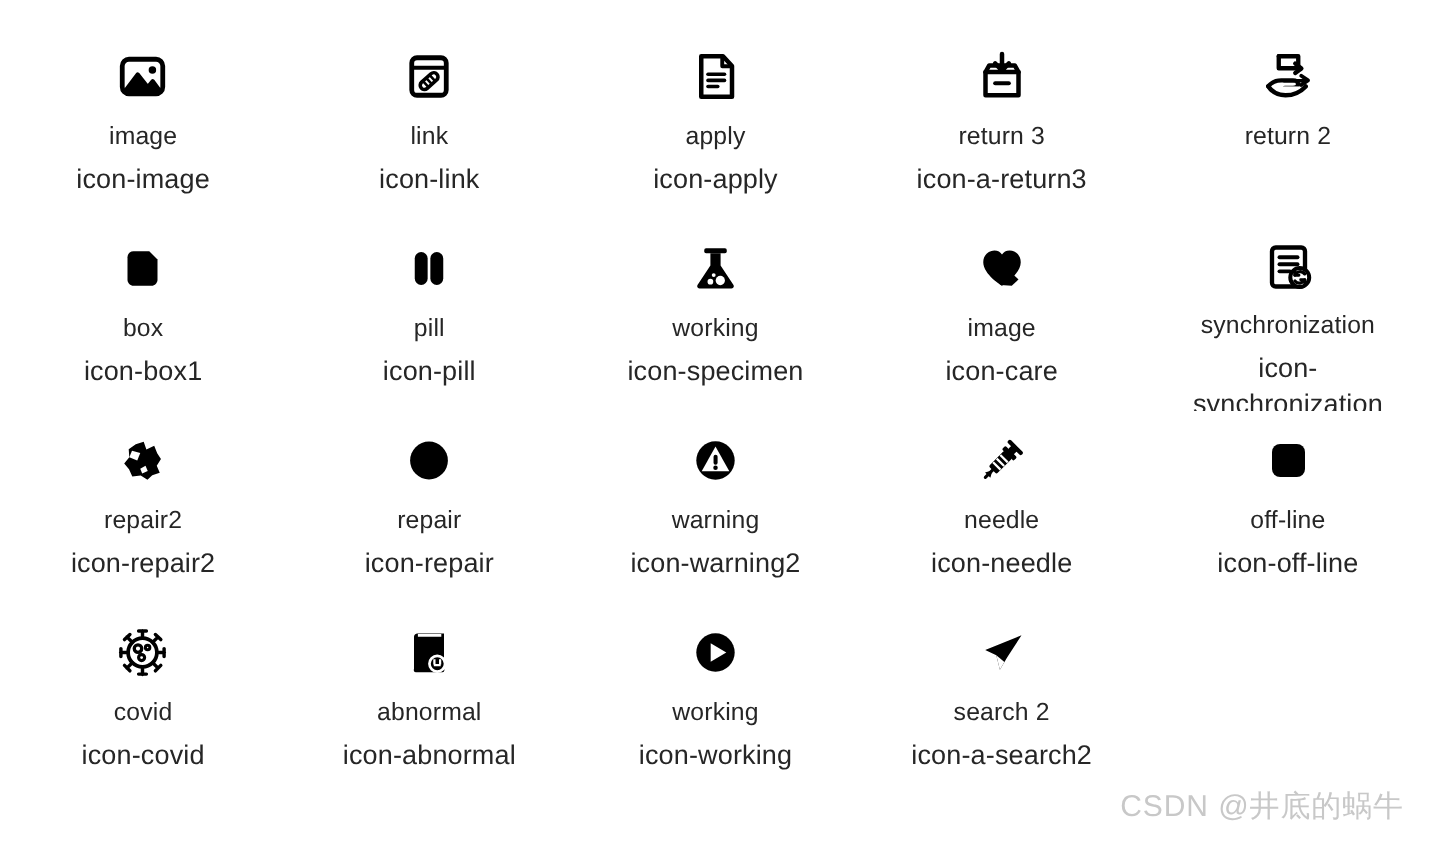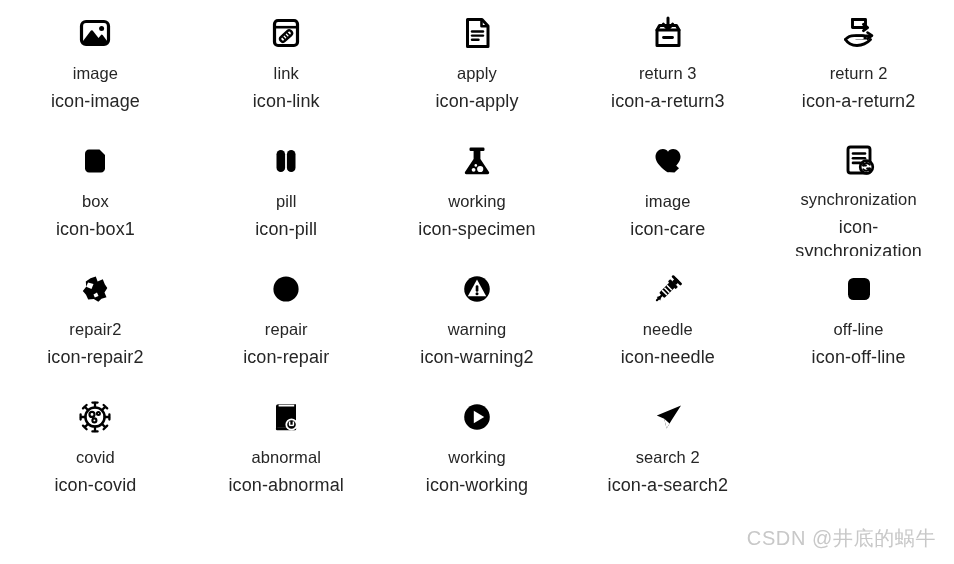--- a/index.html
+++ b/index.html
@@ -13,21 +13,21 @@
     height: 564px;
     font-family: "Liberation Sans", "DejaVu Sans", sans-serif;
     color: #2b2b2b;
     overflow: hidden;
     position: relative;
   }
 
   .gallery {
     width: 954px;
     box-sizing: border-box;
-    padding: 0 0 0 0;
+    padding: 18px 0 0 0;
     display: grid;
     grid-template-columns: repeat(5, 1fr);
     grid-auto-rows: 128px;
     row-gap: 0px;
     column-gap: 0px;
   }
 
   .icon-cell {
     display: flex;
     flex-direction: column;
@@ -146,21 +146,20 @@
       <path d="M13.5 6.5 H26.5 V14.5"></path>
       <path d="M13.5 6.5 V14.5 H27.8"></path>
       <path d="M24.5 11.4 L28.6 14.6 L24.5 17.6"></path>
       <path d="M6.5 26.5 C9 23.5 12 22.6 15.2 22.6 H23 C25 22.6 26.4 23.5 26.4 25 C26.4 26.6 25 27.6 23 27.6 H17.5" fill="#fff"></path>
       <path d="M6.5 26.5 C9 30.5 13 32.5 18 32.5 C23.5 32.5 28 30.3 31.5 26.6" fill="#fff"></path>
       <path d="M28.5 19.5 L33 22.6 L28.5 25.6" stroke-width="2.6"></path>
       <path d="M17 22.8 H31.5" stroke-width="2.4"></path>
     </svg>
       </div>
       <div class="icon-title">return 2</div>
-      <div class="icon-class">icon-a-return2</div>
     </div>
     <div class="icon-cell">
       <div class="icon-glyph">
         <svg viewBox="0 0 40 40">
       <path d="M10 12.5 C10 10.3 11.8 8.5 14 8.5 H24.5 L30 14 V27.5 C30 29.7 28.2 31.5 26 31.5 H14 C11.8 31.5 10 29.7 10 27.5 Z" fill="#000"></path>
     </svg>
       </div>
       <div class="icon-title">box</div>
       <div class="icon-class">icon-box1</div>
     </div>

